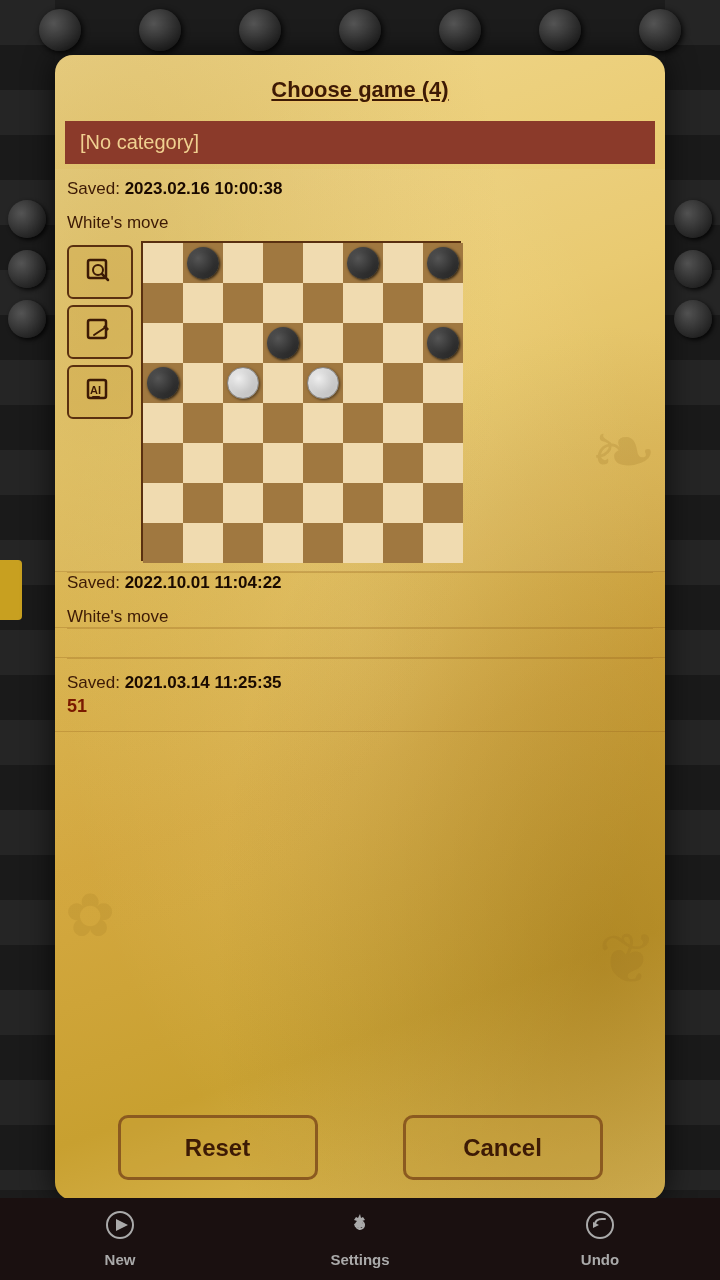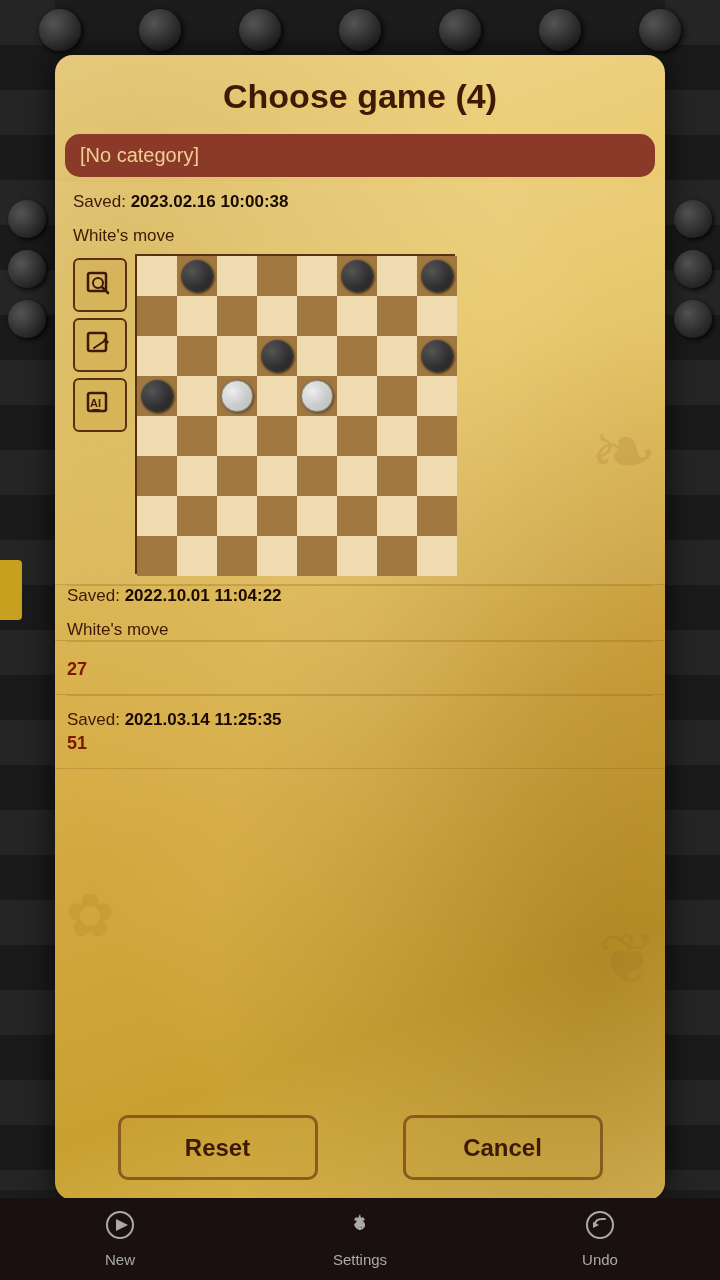--- a/index.html
+++ b/index.html
@@ -45,46 +45,47 @@
       padding: 0;
       height: 100%;
     }
 
     
     .title-bar {
       text-align: center;
       padding: 22px 20px 18px;
     }
     .title-bar h1 {
-      font-size: 34px;
+      font-size: 22px;
       font-weight: bold;
       color: #3d1a05;
       text-shadow: 1px 1px 2px rgba(255,200,100,0.5);
+      text-decoration: underline;
     }
 
     
     .category-header {
       background: #8b3a2a;
       margin: 0 10px;
       padding: 10px 15px;
-      border-radius: 15px;
+      border-radius: 0;
     }
     .category-header span {
       color: #f0d090;
       font-size: 20px;
     }
 
     
     .game-list {
       margin-top: 5px;
     }
 
     .game-entry {
       border-bottom: 1px solid rgba(150,100,30,0.3);
-      padding: 10px 18px;
+      padding: 10px 12px;
       cursor: pointer;
     }
 
     .game-entry.expanded {
       background: rgba(255,255,255,0.05);
     }
 
     .saved-label {
       font-size: 17px;
       color: #3d1a05;
@@ -116,21 +117,21 @@
     }
 
     .action-icons {
       display: flex;
       flex-direction: column;
       gap: 6px;
       margin-top: 4px;
     }
 
     .action-icon-btn {
-      width: 54px;
+      width: 66px;
       height: 54px;
       border: 2px solid #5a3010;
       border-radius: 6px;
       background: rgba(200,160,60,0.3);
       display: flex;
       align-items: center;
       justify-content: center;
       cursor: pointer;
       font-size: 22px;
       color: #3d1a05;
@@ -217,20 +218,21 @@
     
     .bottom-nav {
       position: absolute;
       bottom: 0;
       left: 0;
       width: 720px;
       height: 82px;
       background: #1a1010;
       display: flex;
       z-index: 20;
+      font-weight: bold;
     }
 
     .nav-item {
       flex: 1;
       display: flex;
       flex-direction: column;
       align-items: center;
       justify-content: center;
       cursor: pointer;
       gap: 4px;
@@ -423,21 +425,20 @@
       <div class="game-entry" style="padding:0 12px;">
         <div class="saved-label">
           <span>Saved: </span><strong>2022.10.01 11:04:22</strong>
         </div>
         <div class="move-label">White's move</div>
       </div>
 
       <div style="height:1px;background:rgba(150,100,30,0.3);margin:0 12px;"></div>
 
       <div class="game-entry" style="padding:14px 12px;">
-        <div class="game-number">27</div>
       </div>
 
       <div style="height:1px;background:rgba(150,100,30,0.3);margin:0 12px;"></div>
 
       <div class="game-entry" style="padding:14px 12px;">
         <div class="saved-label">
           <span>Saved: </span><strong>2021.03.14 11:25:35</strong>
         </div>
         <div class="game-number">51</div>
       </div>

